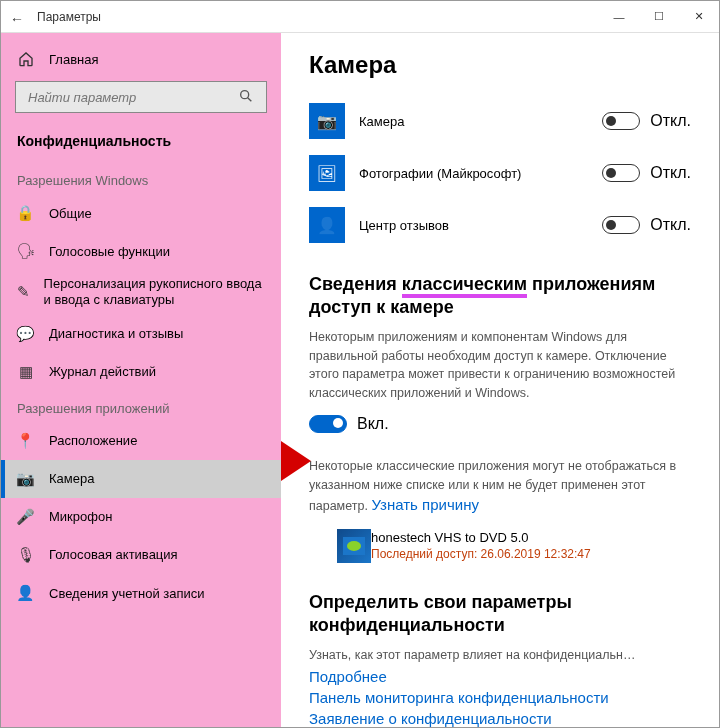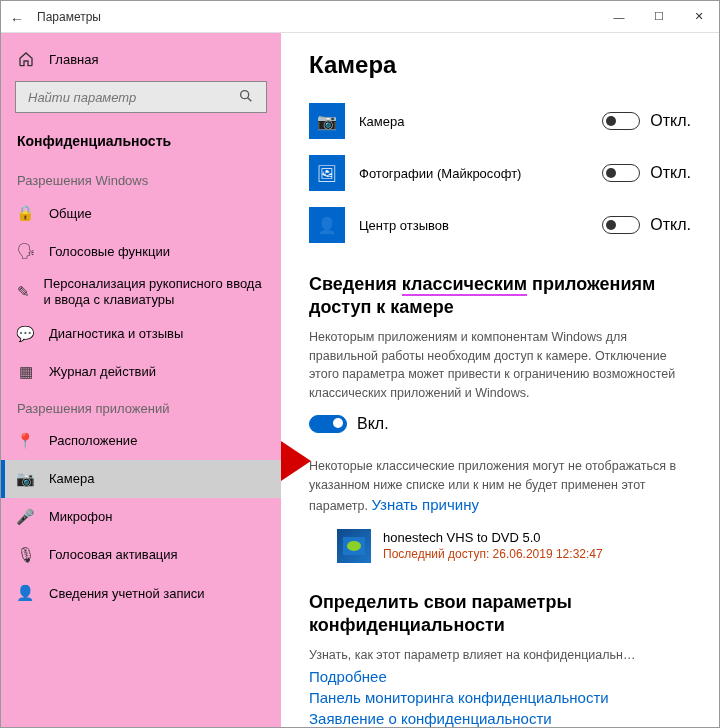--- a/index.html
+++ b/index.html
@@ -29,26 +29,26 @@
   .app-row .aname { flex: 1; font-size: 13px; }
   .app-row .toggle-wrap { display: flex; align-items: center; gap: 10px; }
   .toggle { width: 38px; height: 18px; border: 1.5px solid #333; border-radius: 10px; position: relative; background: #fff; }
   .toggle::after { content: ""; position: absolute; width: 10px; height: 10px; background: #333; border-radius: 50%; top: 2.5px; left: 3px; }
   .toggle.on { background: #0066cc; border-color: #0066cc; }
   .toggle.on::after { background: #fff; left: auto; right: 3px; }
   .tstate { font-size: 16px; }
   .section-h { font-size: 18px; font-weight: 600; margin-top: 24px; margin-bottom: 8px; line-height: 1.3; }
   .desc { font-size: 12.5px; color: #555; line-height: 1.5; margin-bottom: 12px; }
   .classic-toggle-row { display: flex; align-items: center; gap: 10px; margin: 10px 0 24px 0; }
-  .desk-app { display: flex; align-items: flex-start; gap: 12px; margin: 10px 0 10px 28px; }
+  .desk-app { display: flex; align-items: flex-start; margin: 10px 0 10px 28px; }
   .desk-app .dicon { width: 34px; height: 34px; background: linear-gradient(135deg,#0f4a8b,#1b76c9); display:flex;align-items:center;justify-content:center;}
   .desk-app .dname { font-size: 13px; line-height: 1.4; }
   .desk-app .dsub { font-size: 12px; color: #c2410c; }
   .link { color: #0066cc; font-size: 15px; display: block; margin-top: 4px; }
-  .underline-red { border-bottom: 2px solid #d946ef; }
+  .underline-red { border-bottom: 4px solid #d946ef; }
   .arrow-overlay { position: absolute; left: -110px; top: 388px; pointer-events: none; z-index: 20; }
   svg.icon-svg { width: 16px; height: 16px; }
   .cut-bottom { border-top: 1px dashed transparent; }
 </style>
 </head>
 <body>
 
 <div class="window">
   <div class="titlebar">
     <div class="back">←</div>

